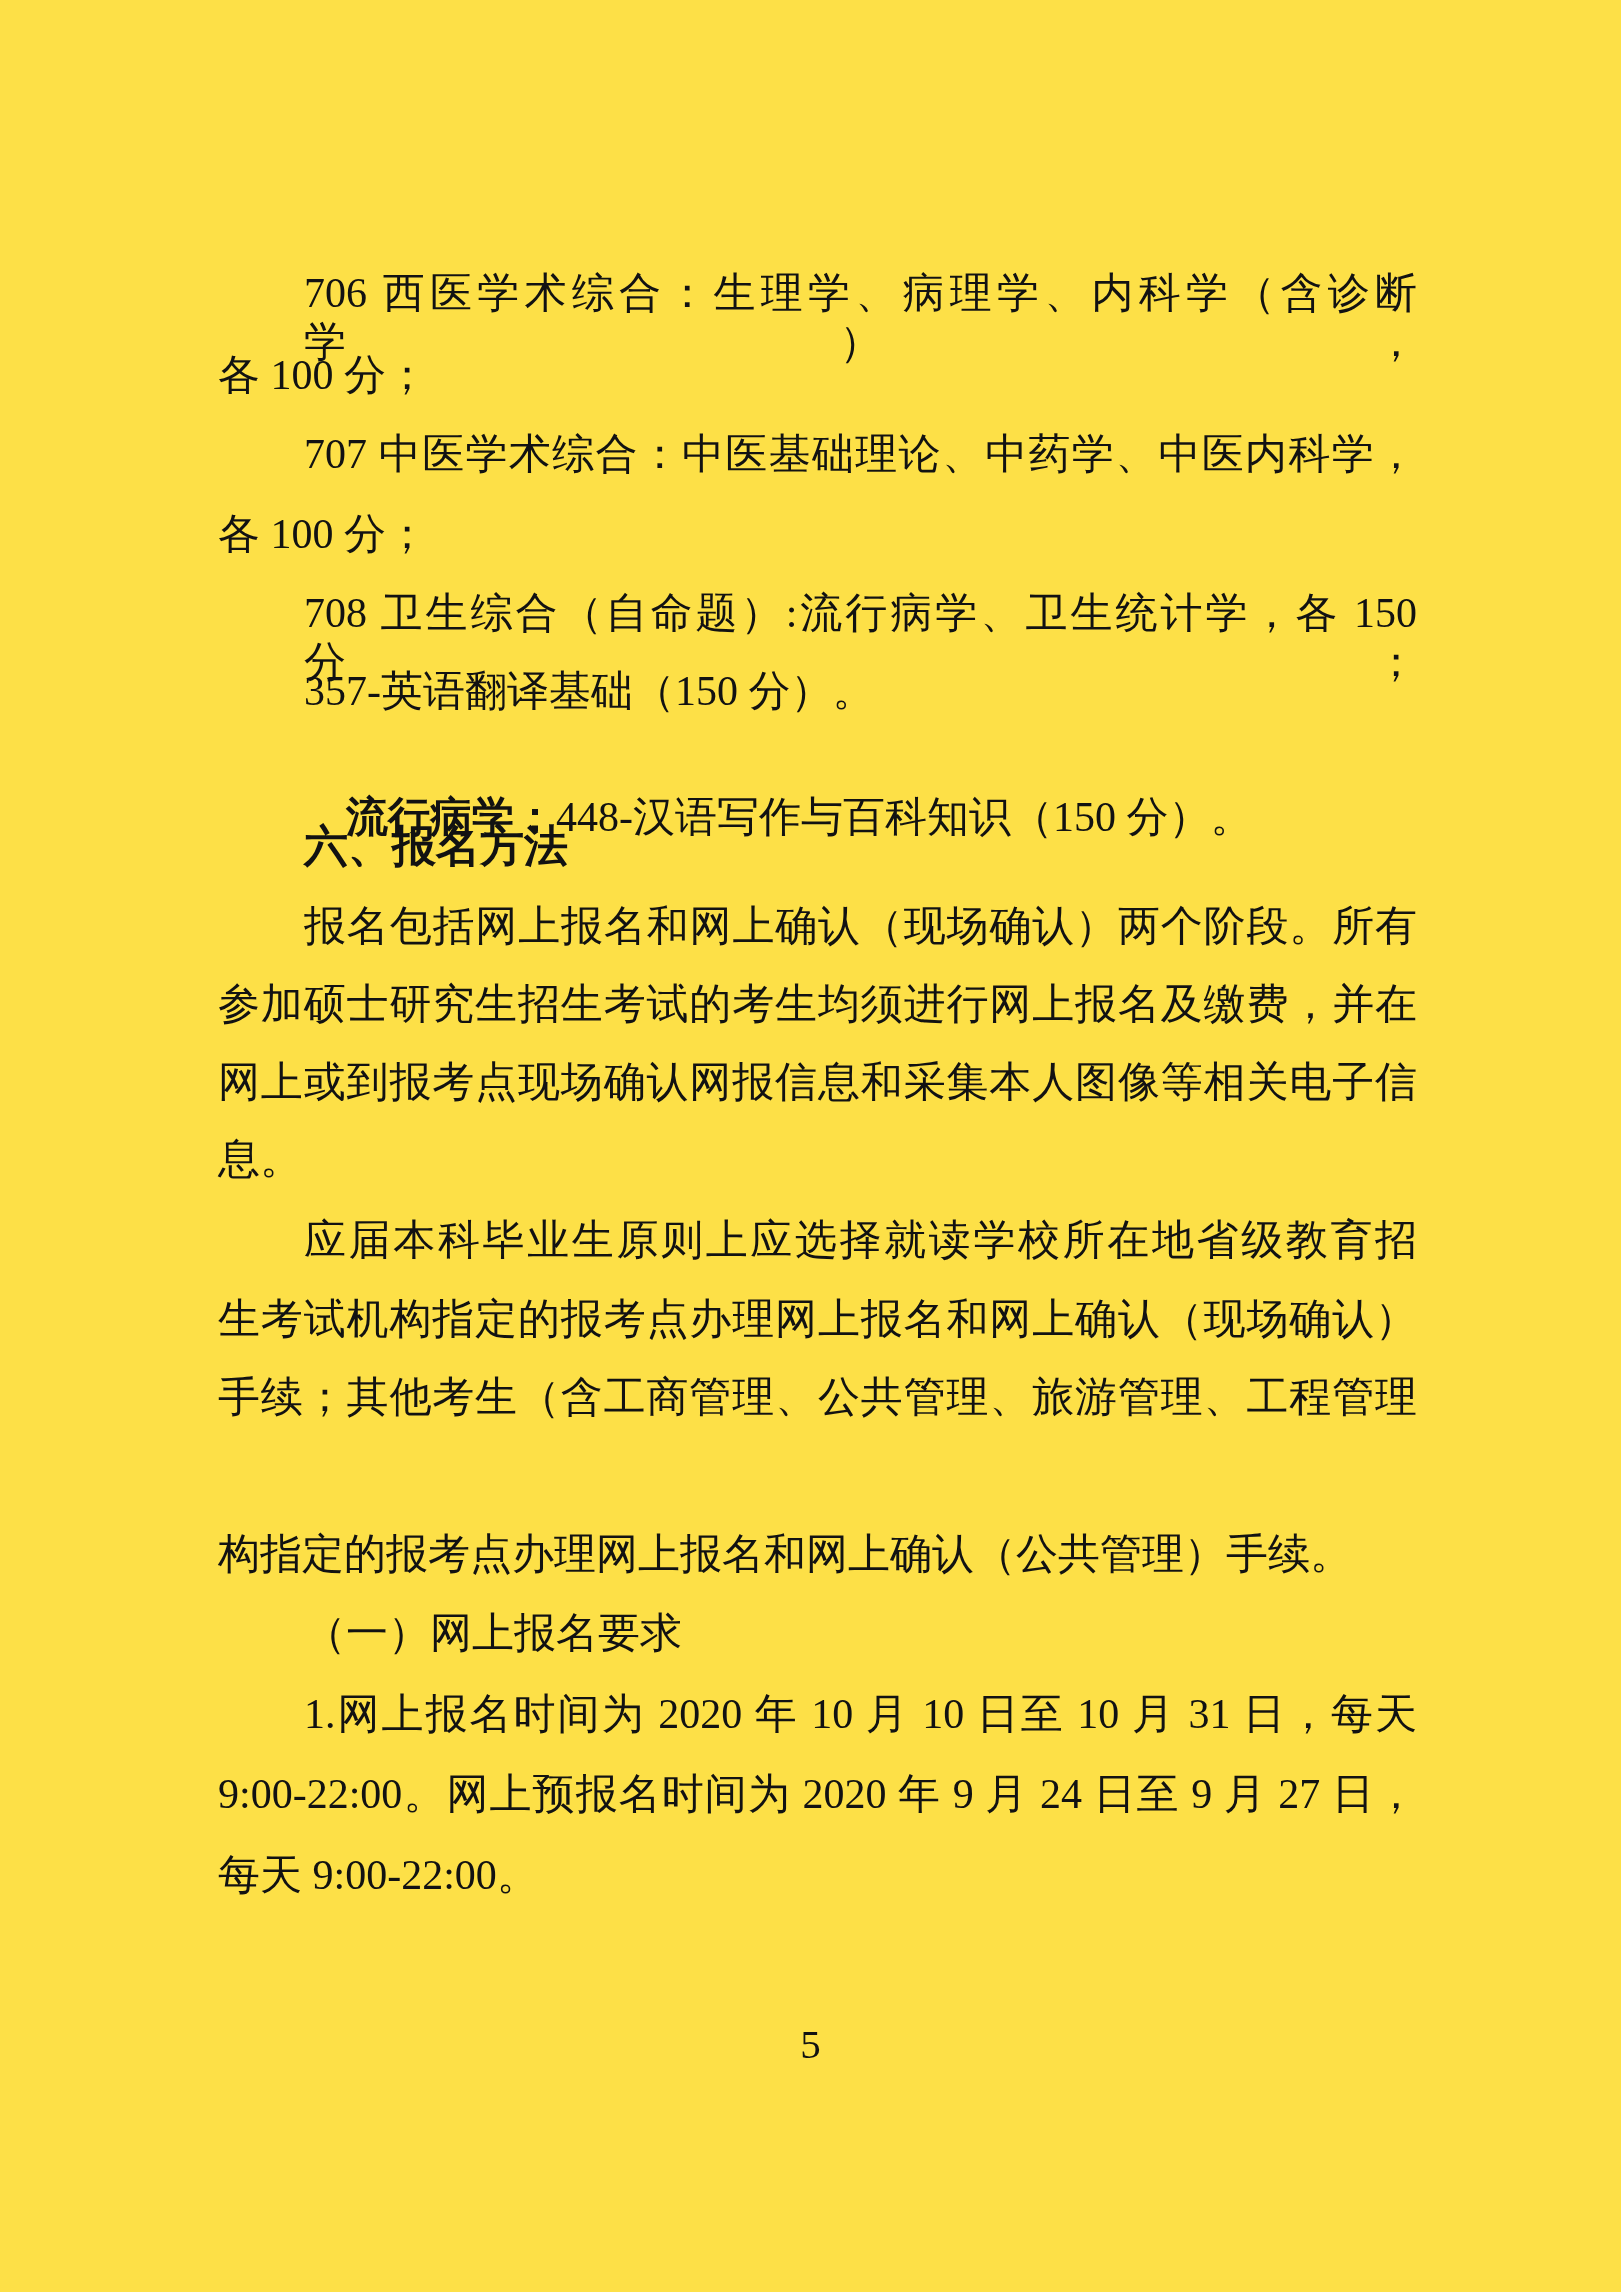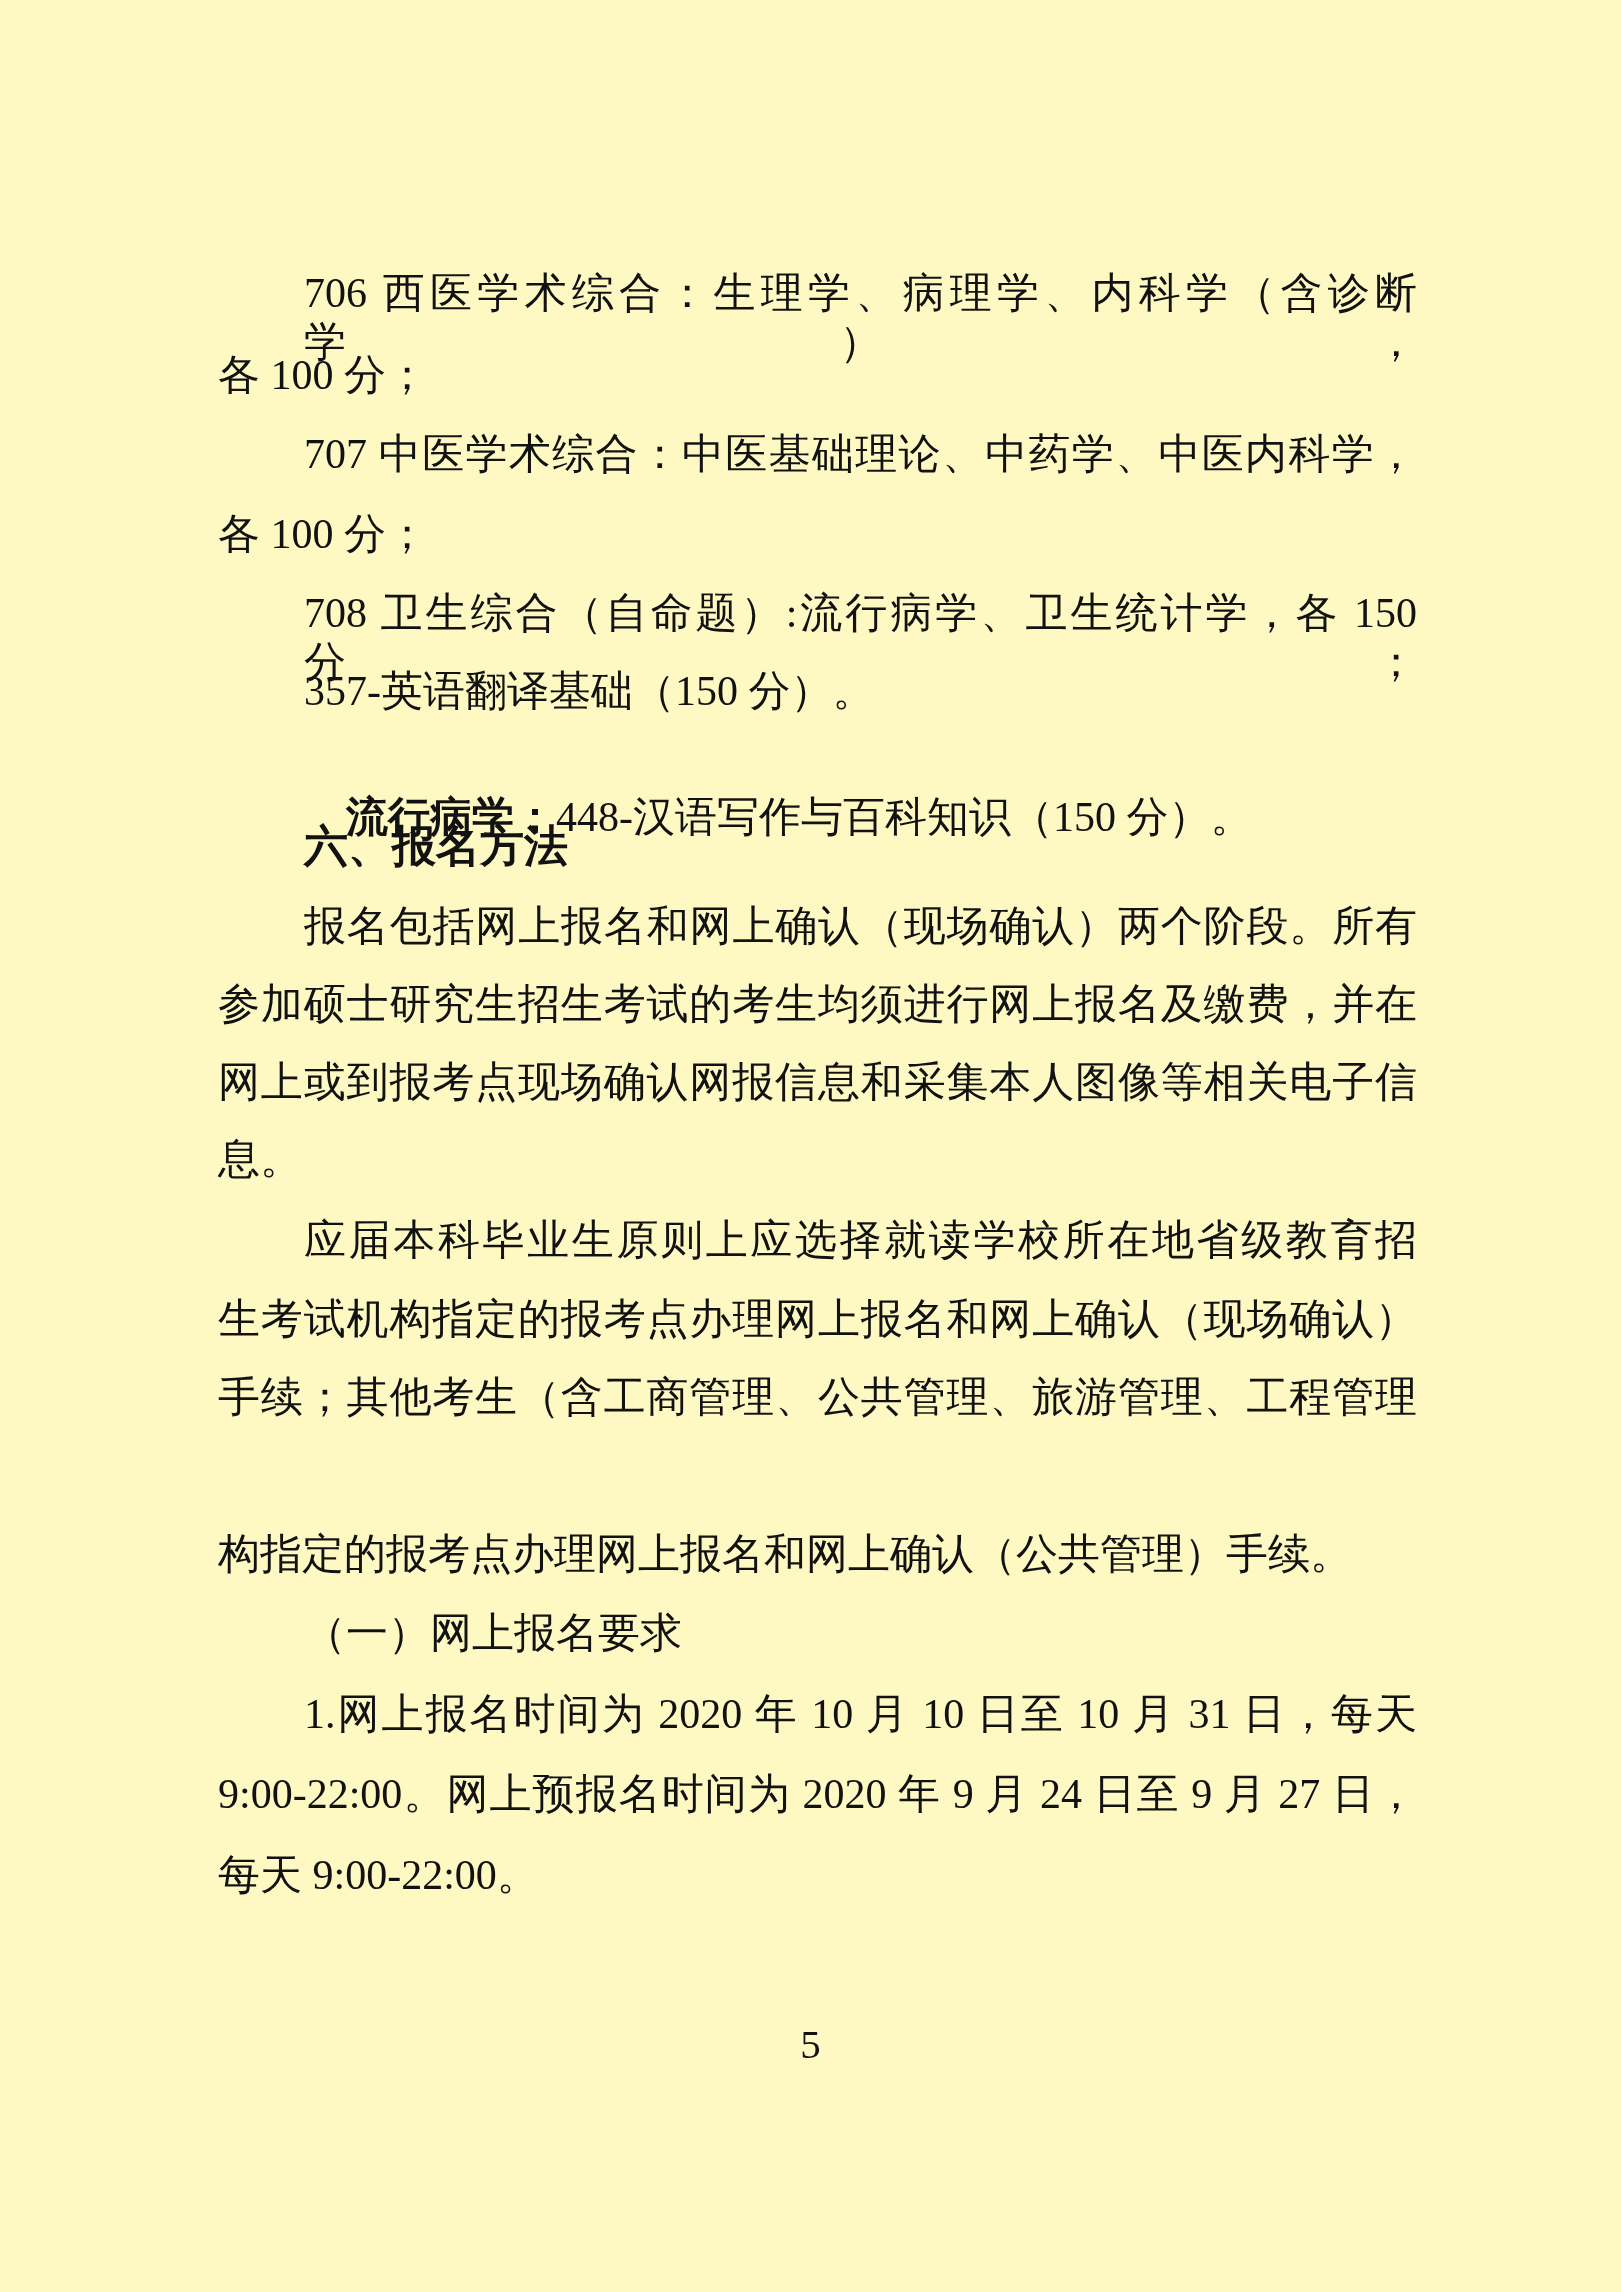--- a/index.html
+++ b/index.html
@@ -5,21 +5,21 @@
   html, body {
     margin: 0;
     padding: 0;
     background: #9b9b9b;
   }
   .page {
     position: relative;
     width: 1621px;
     height: 2293px;
     margin: 0 auto;
-    background: #fef9c3;
+    background: #fde047;
     overflow: hidden;
     font-family: "Liberation Serif", "DejaVu Serif", serif;
     color: #121212;
   }
   .doc-line {
     position: absolute;
     left: 218px;
     width: 1199px;
     box-sizing: border-box;
     font-size: 42px;

